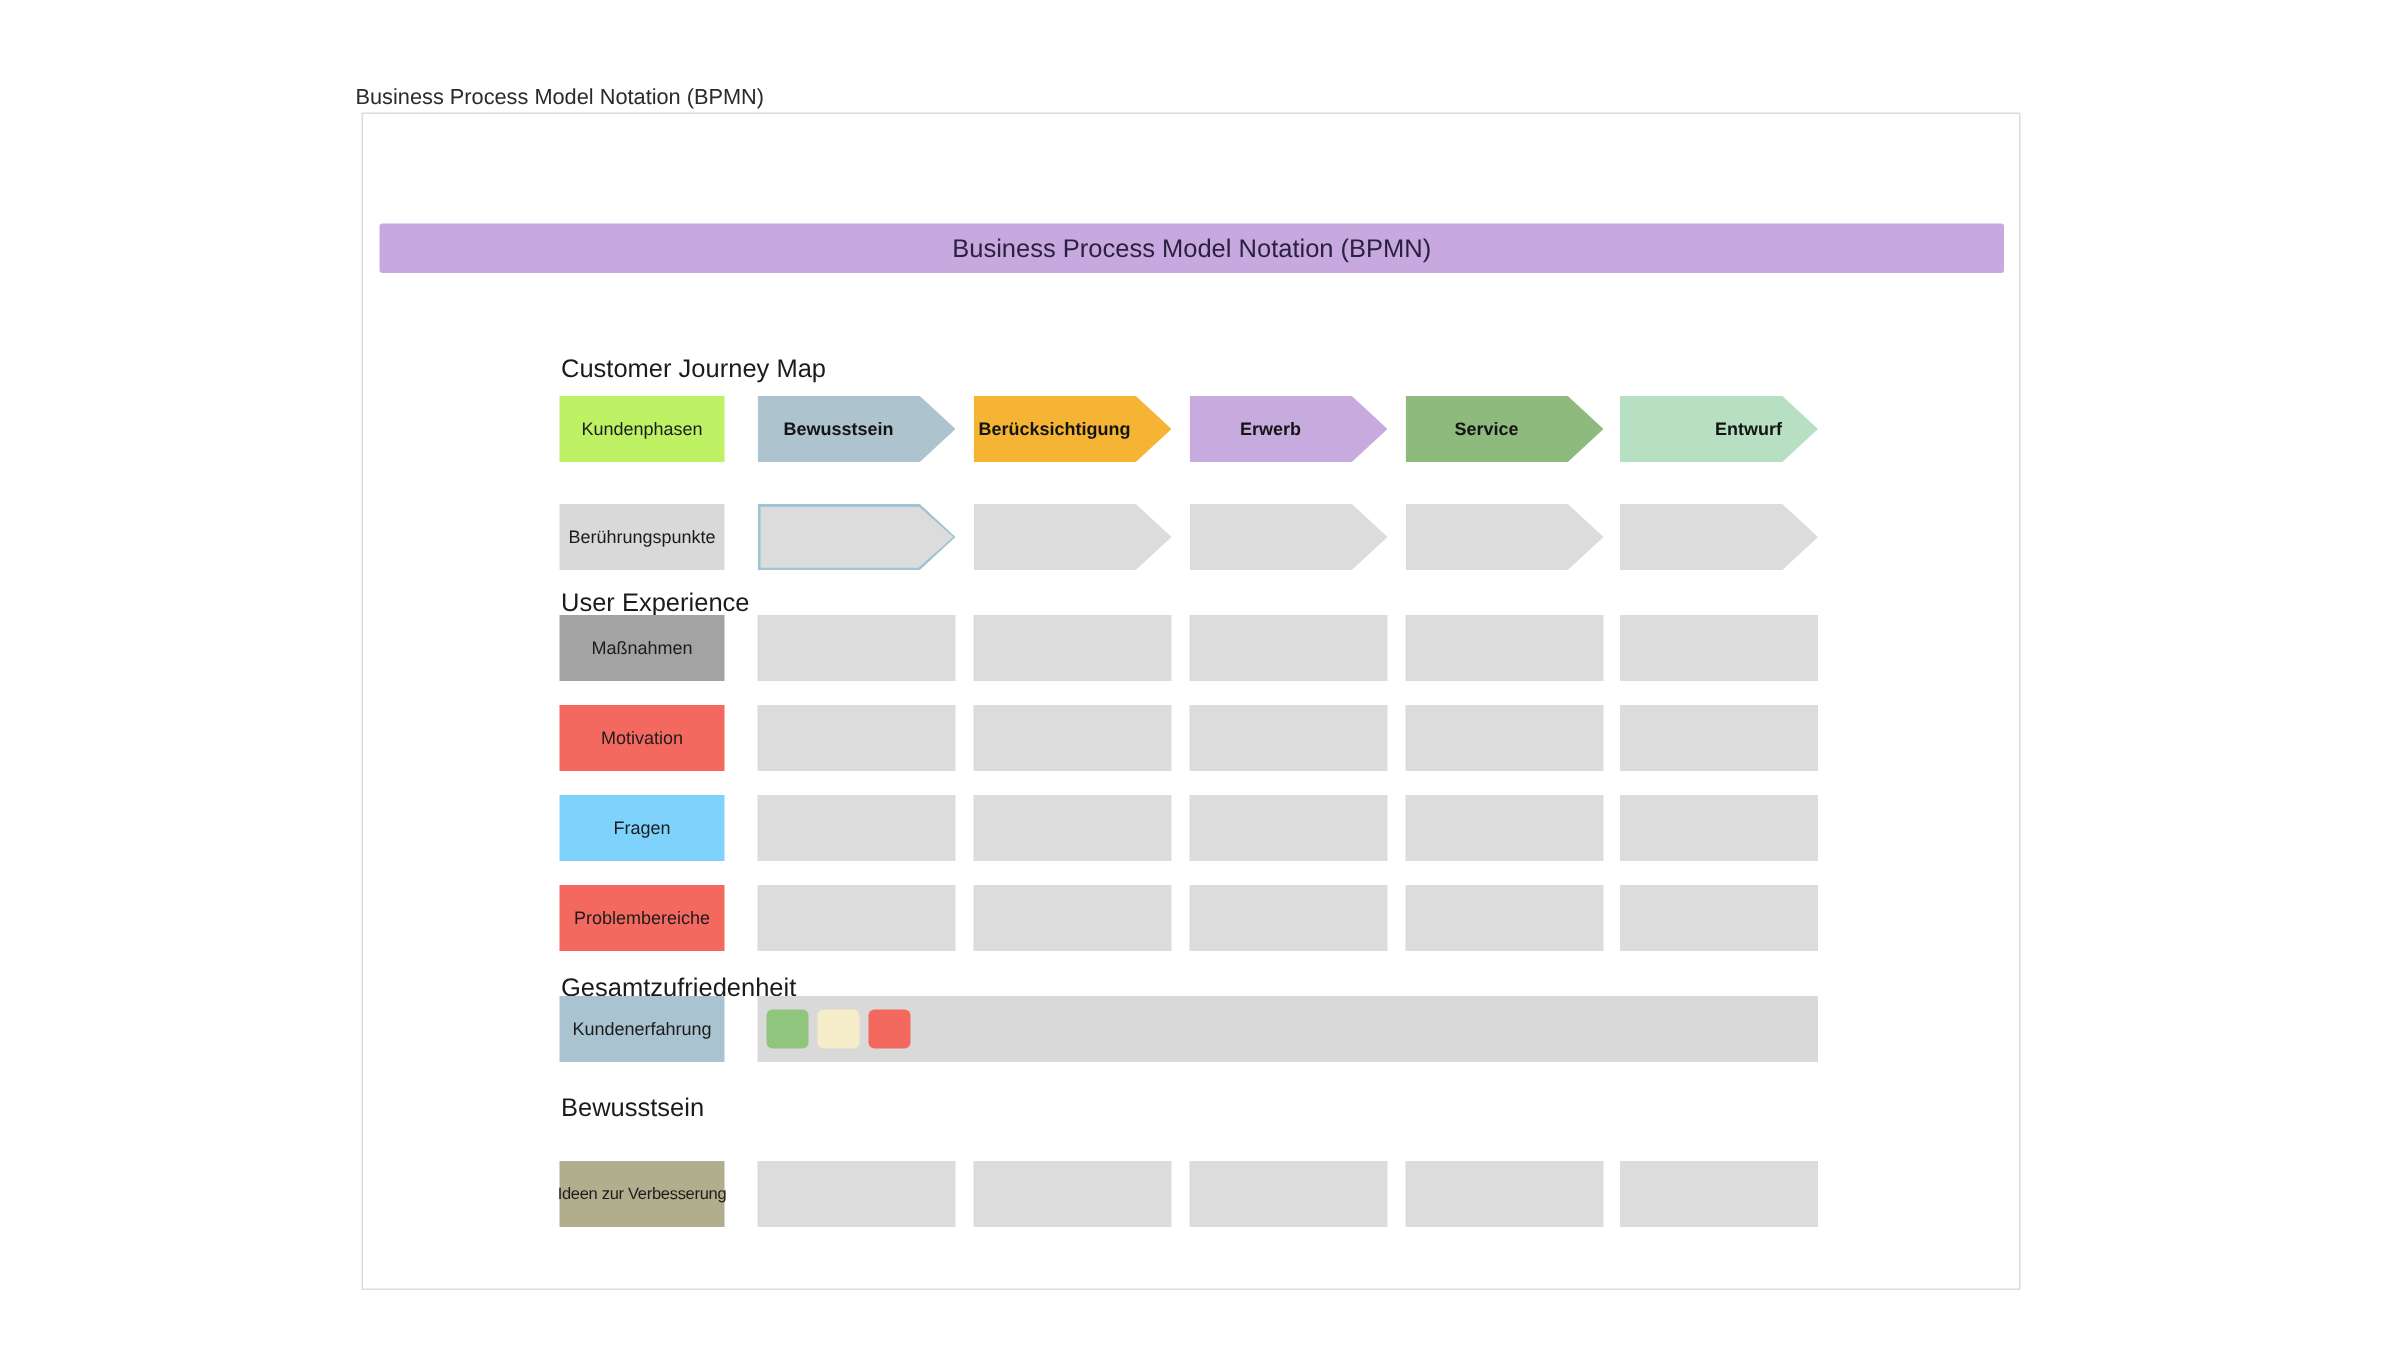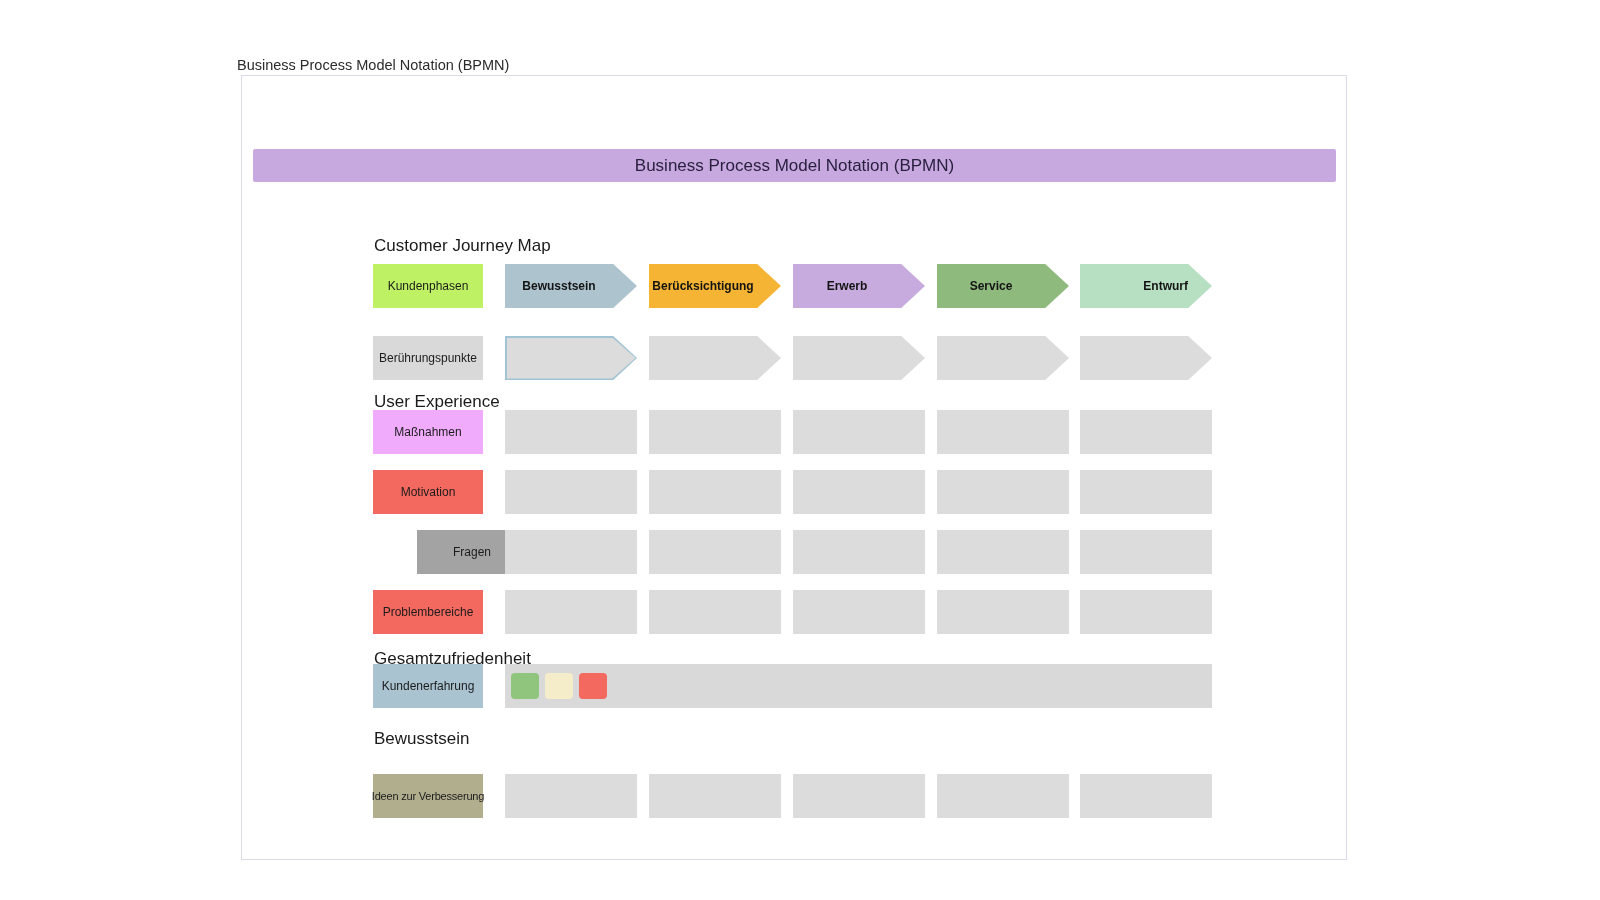--- a/index.html
+++ b/index.html
@@ -54,23 +54,23 @@
   <div class="abs banner" style="left: 11px; top: 73px; background-color: rgb(200, 169, 223);">Business Process Model Notation (BPMN)</div>
 </div>
 
 <div class="abs section-label" style="top:236px;">Customer Journey Map</div>
 <div class="abs section-label" style="top:392px;">User Experience</div>
 <div class="abs section-label" style="top:649px;">Gesamtzufriedenheit</div>
 <div class="abs section-label" style="top:729px;">Bewusstsein</div>
 
 <div class="abs row-label rowPhase" style="background-color: #bef264;">Kundenphasen</div>
 <div class="abs row-label rowTouch" style="background-color: rgb(217, 217, 217);">Berührungspunkte</div>
-<div class="abs row-label rowA" style="background-color: #f0abfc;">Maßnahmen</div>
+<div class="abs row-label rowA" style="background-color: #a3a3a3;">Maßnahmen</div>
 <div class="abs row-label rowB" style="background-color: rgb(244, 105, 95);">Motivation</div>
-<div class="abs row-label rowC" style="background-color: #a3a3a3; margin-left: 44px;">Fragen</div>
+<div class="abs row-label rowC" style="background-color: #7dd3fc;">Fragen</div>
 <div class="abs row-label rowD" style="background-color: rgb(244, 105, 95);">Problembereiche</div>
 <div class="abs row-label rowSat" style="background-color: rgb(169, 195, 209);">Kundenerfahrung</div>
 <div class="abs row-label rowIdea tight" style="background-color: rgb(177, 174, 142);">Ideen zur Verbesserung</div>
 
 <div class="abs arrow rowPhase col1" style="background-color: rgb(173, 195, 206);">
   <span class="lbl">Bewusstsein</span>
 </div>
 <div class="abs arrow rowPhase col2" style="background-color: rgb(246, 180, 52);">
   <span class="lbl">Berücksichtigung</span>
 </div>

